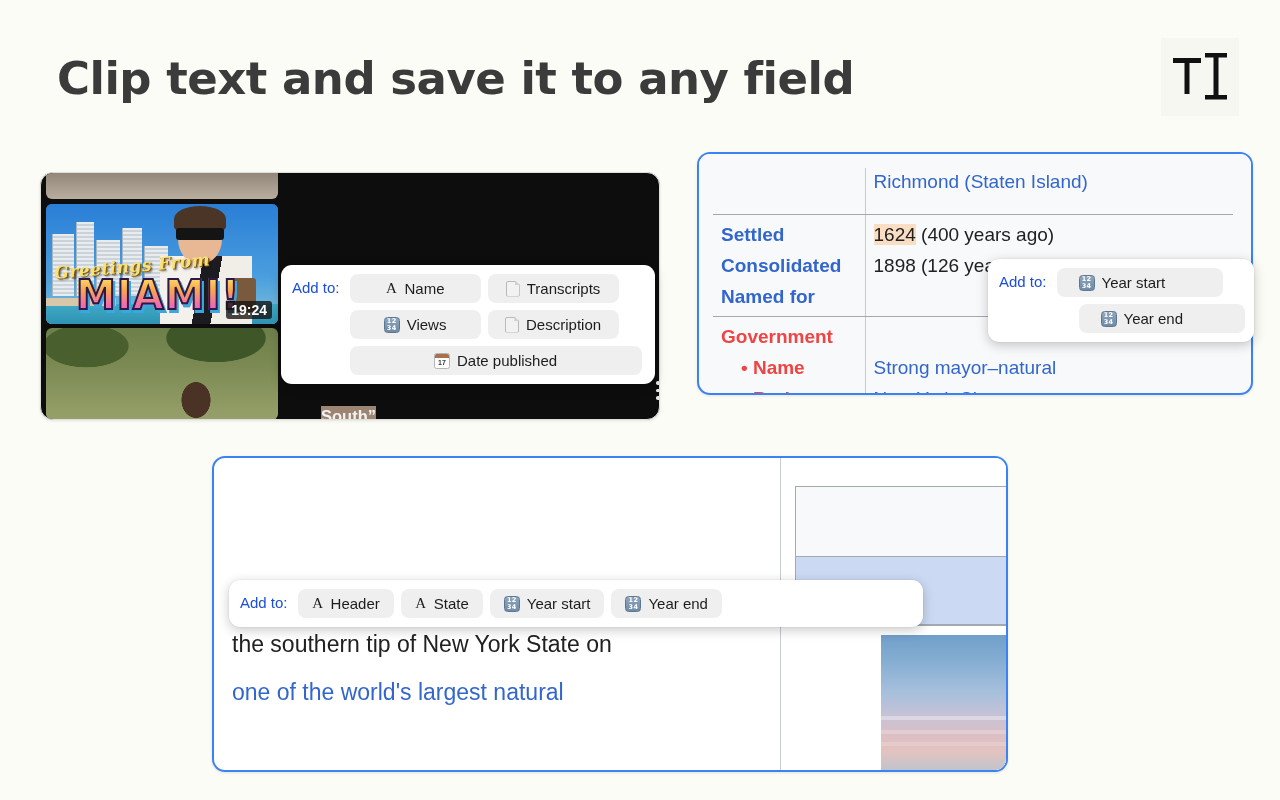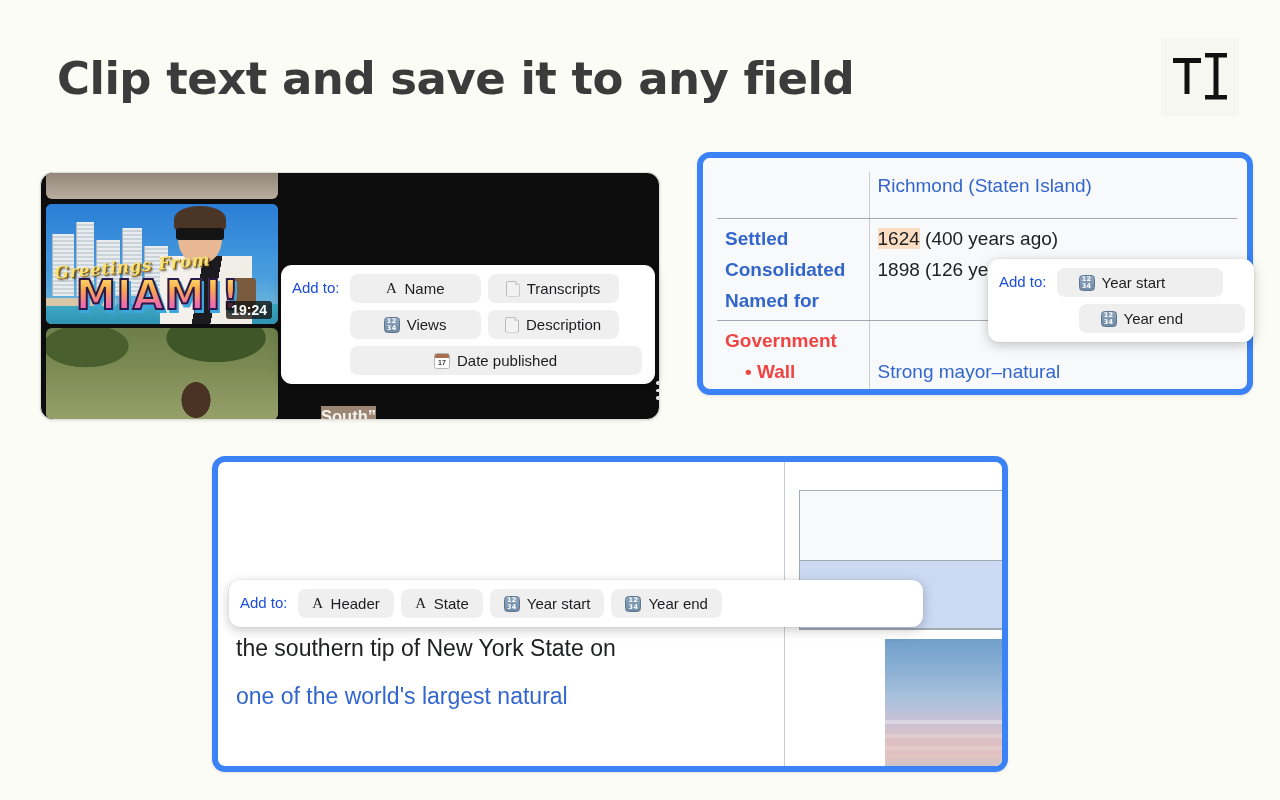--- a/index.html
+++ b/index.html
@@ -40,21 +40,21 @@
     align-items: center;
     justify-content: center;
   }
   .logo-svg { display: block; }
 
   
   .card {
     position: absolute;
     border-radius: 13px;
     background: #fff;
-    border: 6px solid #3b82f6;
+    border: 2px solid #3b82f6;
     box-shadow: 0 1px 3px rgba(0,0,0,0.10);
     overflow: hidden;
   }
 
   
   #video-card {
     left: 40px;
     top: 172px;
     width: 620px;
     height: 248px;
@@ -444,21 +444,21 @@
         <div>Named for</div>
       </td>
       <td class="ib-val">
         <div><span class="ib-hl">1624</span><span> (400 years ago)</span></div>
         <div>1898 (126 years ago)</div>
       </td>
     </tr>
     <tr>
       <td class="ib-label dark">
         <div>Government</div>
-        <div class="ib-bullet">• Wall</div>
+        <div class="ib-bullet">• Name</div>
         <div class="ib-bullet">• Body</div>
       </td>
       <td class="ib-val">
         <div>&nbsp;</div>
         <div class="ib-link">Strong mayor–natural</div>
         <div class="ib-link">New York City...</div>
       </td>
     </tr>
   </tbody>
     </table>

